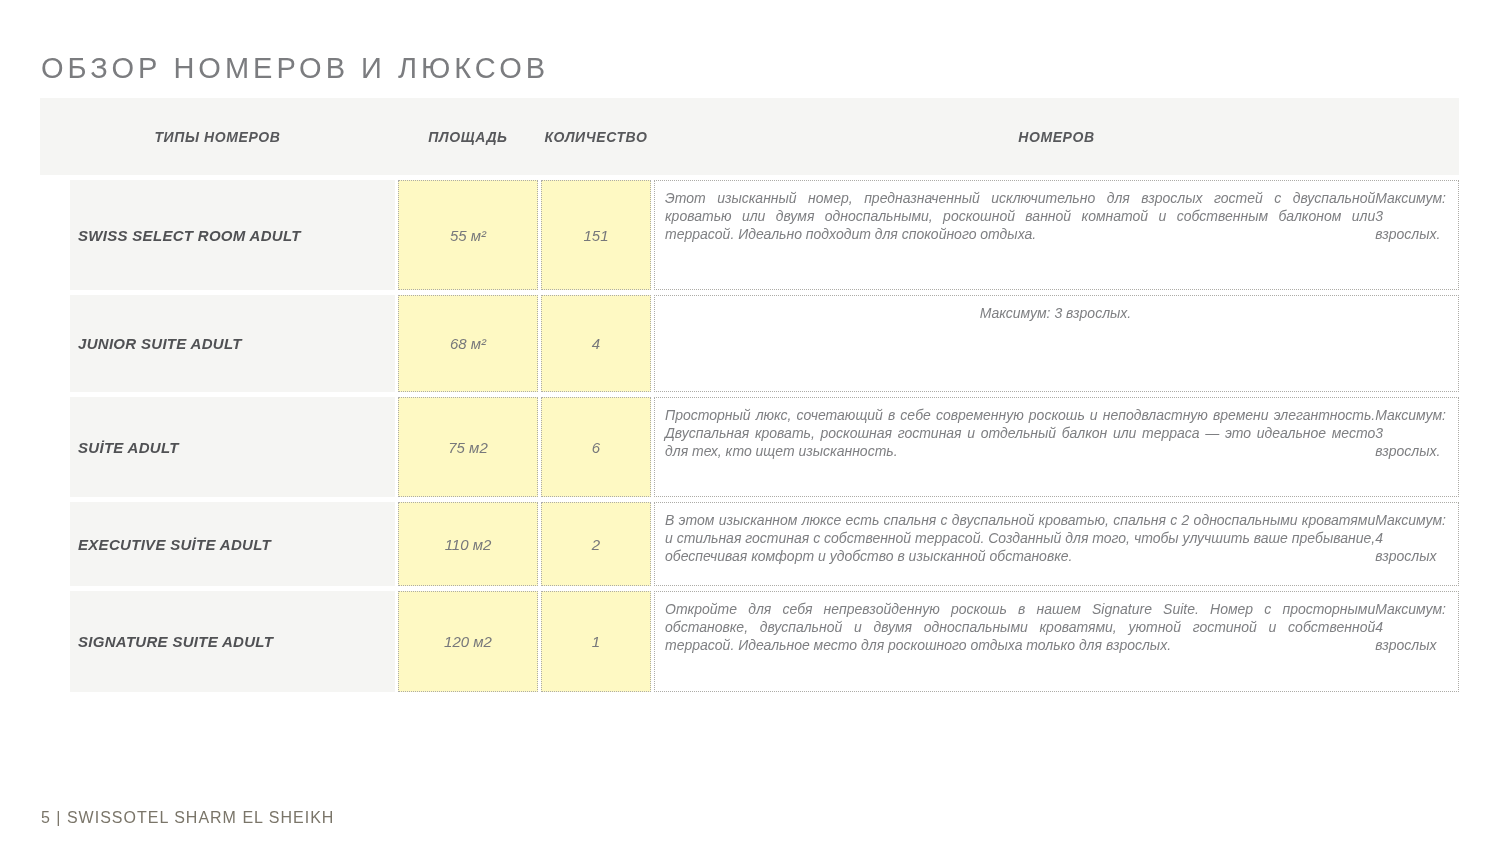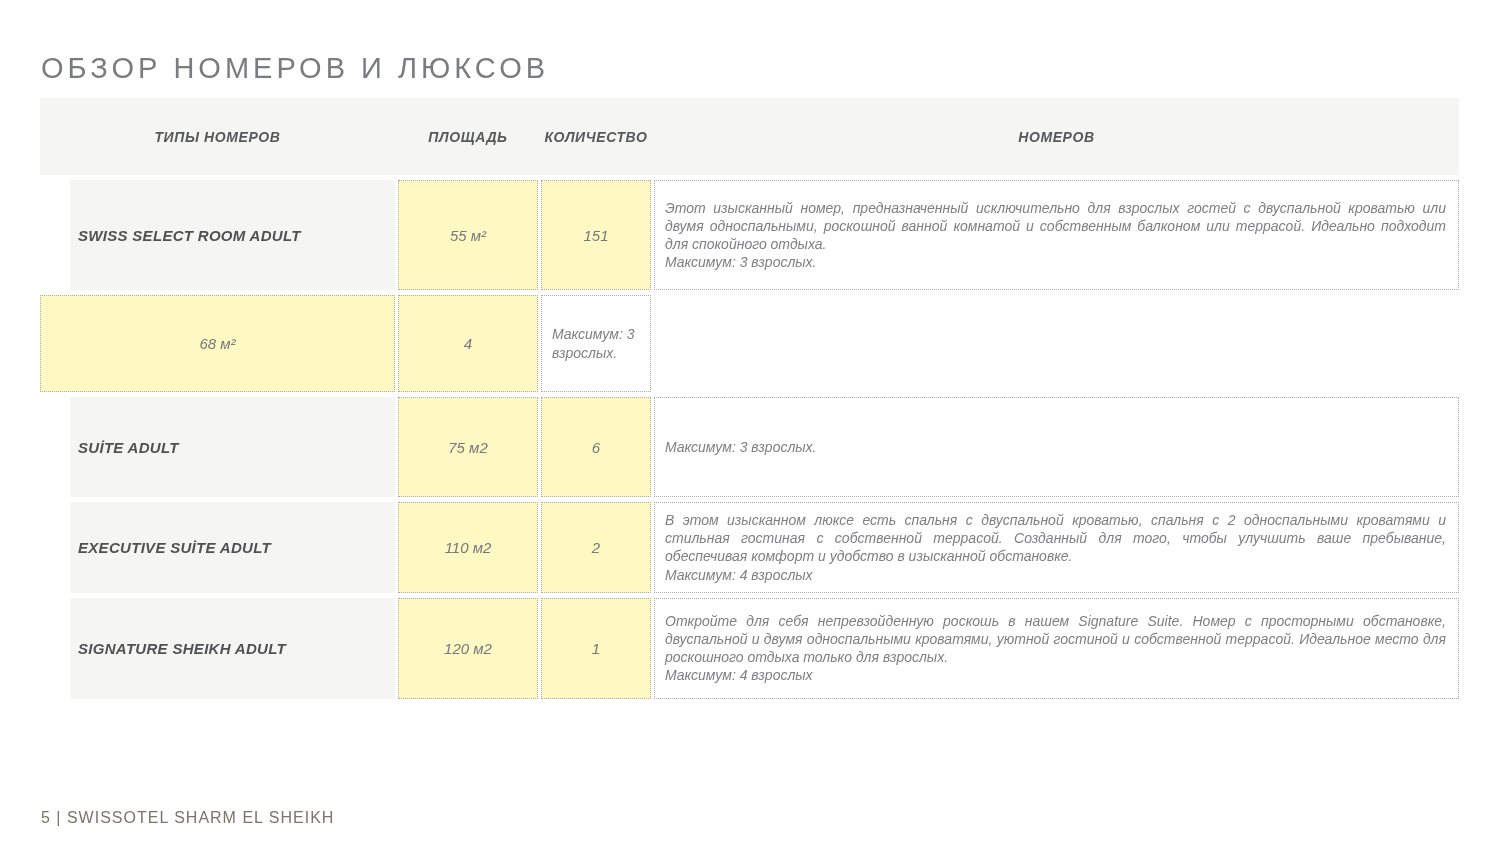--- a/index.html
+++ b/index.html
@@ -54,21 +54,21 @@
   }
   .cell.num {
     background: #fef9c3;
     border: 1px dotted #adaca7;
     justify-content: center;
     font-size: 15px; color: #77787b;
   }
   .cell.desc {
     background: #ffffff;
     border: 1px dotted #adaca7;
-    flex-direction: column; justify-content: center; align-items: stretch;
+    flex-direction: row; justify-content: center; align-items: stretch;
     padding: 8px 12px 8px 10px;
     font-size: 14px; line-height: 1.3; color: #7e7f82;
   }
   .cell.desc p { margin: 0; }
   .cell.desc .dp { text-align: justify; }
 
   .footer {
     position: absolute; left: 41px; top: 809px;
     font-size: 16px; letter-spacing: 1px;
     color: #7a7569;
@@ -94,48 +94,50 @@
       <div class="cell name">SWISS SELECT ROOM ADULT</div>
       <div class="cell num">55 м²</div>
       <div class="cell num">151</div>
       <div class="cell desc">
         <p class="dp">Этот изысканный номер, предназначенный исключительно для взрослых гостей с двуспальной кроватью или двумя односпальными, роскошной ванной комнатой и собственным балконом или террасой. Идеально подходит для спокойного отдыха.</p>
         <p>Максимум: 3 взрослых.</p>
       </div>
     </div>
 
     <div class="trow">
+      <div class="cell name">JUNIOR SUITE ADULT</div>
       <div class="cell num">68 м²</div>
       <div class="cell num">4</div>
       <div class="cell desc">
         <p>Максимум: 3 взрослых.</p>
       </div>
     </div>
 
     <div class="trow">
       <div class="cell name">SUİTE ADULT</div>
       <div class="cell num">75 м2</div>
       <div class="cell num">6</div>
       <div class="cell desc">
+        <p class="dp">Просторный люкс, сочетающий в себе современную роскошь и неподвластную времени элегантность. Двуспальная кровать, роскошная гостиная и отдельный балкон или терраса — это идеальное место для тех, кто ищет изысканность.</p>
         <p>Максимум: 3 взрослых.</p>
       </div>
     </div>
 
     <div class="trow">
       <div class="cell name">EXECUTIVE SUİTE ADULT</div>
       <div class="cell num">110 м2</div>
       <div class="cell num">2</div>
       <div class="cell desc">
         <p class="dp">В этом изысканном люксе есть спальня с двуспальной кроватью, спальня с 2 односпальными кроватями и стильная гостиная с собственной террасой. Созданный для того, чтобы улучшить ваше пребывание, обеспечивая комфорт и удобство в изысканной обстановке.</p>
         <p>Максимум: 4 взрослых</p>
       </div>
     </div>
 
     <div class="trow">
-      <div class="cell name">SIGNATURE SHEIKH ADULT</div>
+      <div class="cell name">SIGNATURE SUITE ADULT</div>
       <div class="cell num">120 м2</div>
       <div class="cell num">1</div>
       <div class="cell desc">
         <p class="dp">Откройте для себя непревзойденную роскошь в нашем Signature Suite. Номер с просторными обстановке, двуспальной и двумя односпальными кроватями, уютной гостиной и собственной террасой. Идеальное место для роскошного отдыха только для взрослых.</p>
         <p>Максимум: 4 взрослых</p>
       </div>
     </div>
 
   </div>
 

